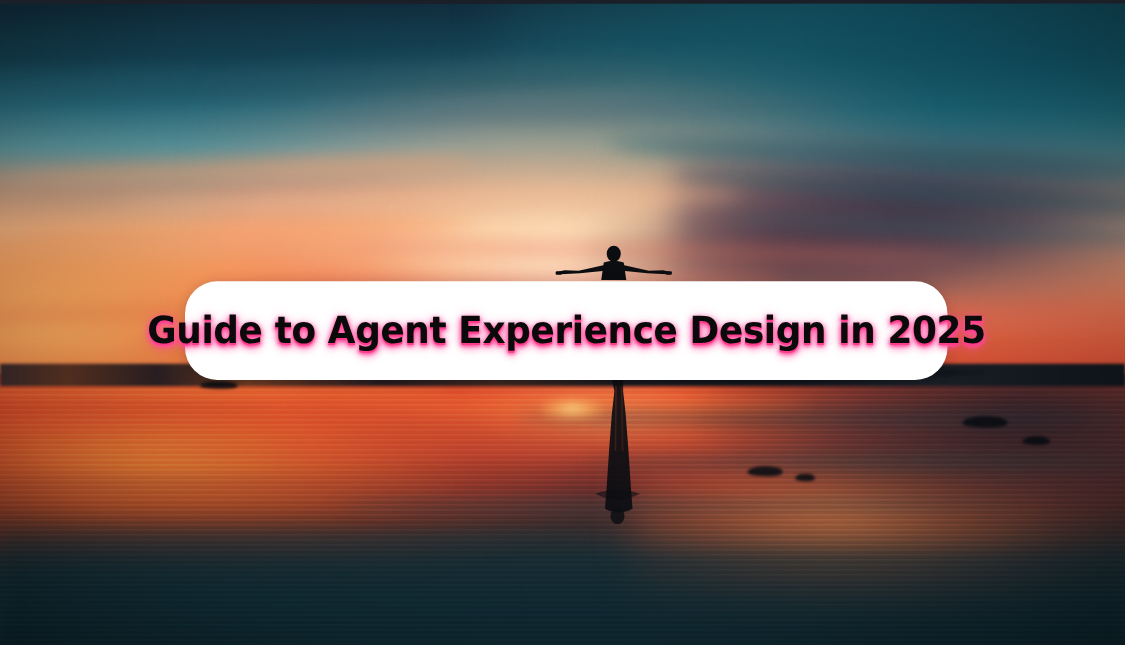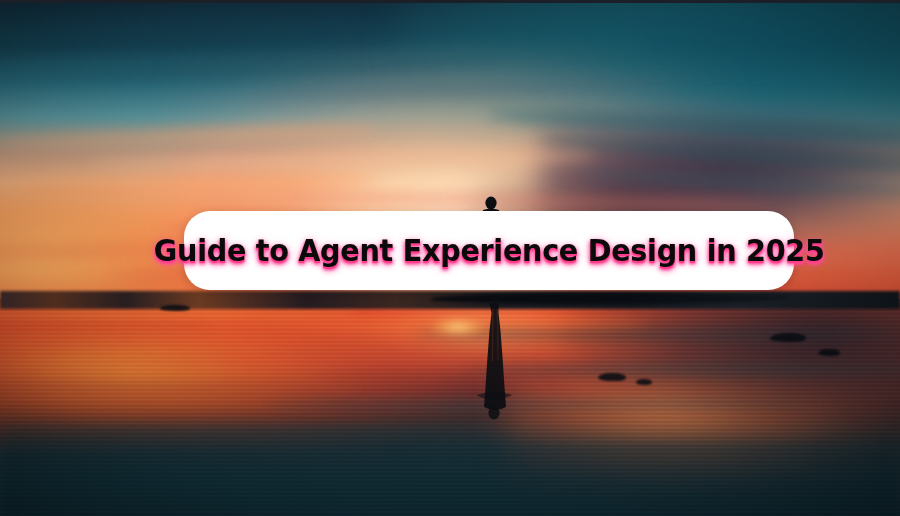--- a/index.html
+++ b/index.html
@@ -322,31 +322,30 @@
       rgba(0,0,0,0) 42%,
       rgba(0,0,0,0.16) 72%,
       rgba(0,0,0,0.42) 100%);
     z-index: 8;
   }
 
   
   #title-card {
     position: absolute;
     left: 148px;
-    top: 208px;
+    top: 222px;
     width: 610px;
     height: 79px;
     background: #ffffff;
     border-radius: 26px;
     z-index: 20;
     display: flex;
     align-items: center;
     justify-content: center;
     box-shadow: 0 2px 10px rgba(0,0,0,0.18);
-    margin-left: 36px;
   }
   #title-text {
     font-family: "DejaVu Sans", sans-serif;
     font-weight: 700;
     font-size: 30px;
     letter-spacing: -0.3px;
     color: #0a0a0a;
     white-space: nowrap;
     transform: scaleX(0.955);
     text-shadow:

